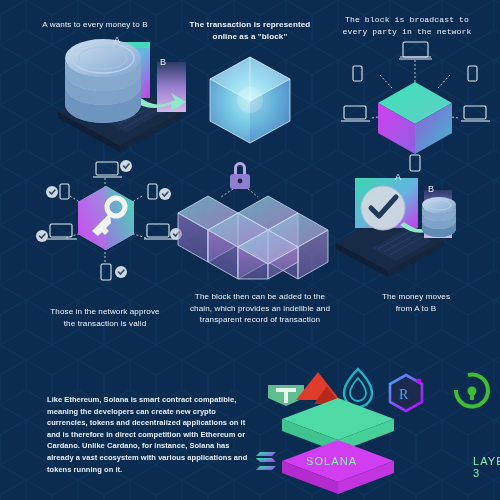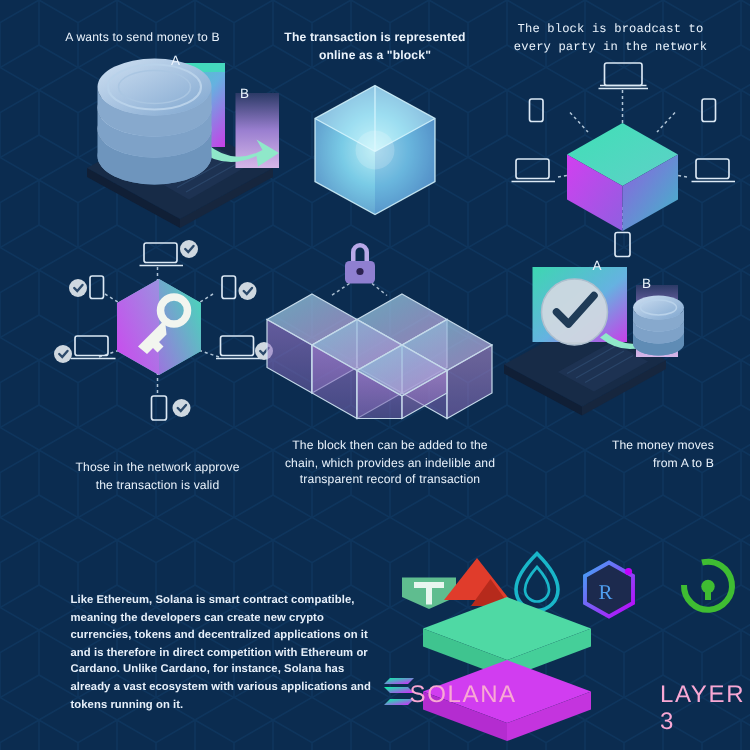--- a/index.html
+++ b/index.html
@@ -28,35 +28,36 @@
     color:#eaf3fc;
     white-space:pre-line;
   }
   
   #cap-1{left:22px;  top:19px; width:146px;}
   #cap-2{left:178px; top:19px; width:144px;font-weight:bold;}
   #cap-3{left:332px; top:14px; width:150px;font-family:Liberation Mono, monospace;}
   
   #cap-4{left:32px;  top:306px; width:146px;}
   #cap-5{left:180px; top:291px; width:160px;}
-  #cap-6{left:336px; top:291px; width:140px;text-align:right;}
+  #cap-6{left:346px; top:291px; width:140px;}
 
   
   #para{
     position:absolute;left:47px;top:394px;width:204px;
     font-size:7.5px;line-height:11.6px;color:#e7f0fa;
     letter-spacing:.05px;
     font-weight:bold;
   }
   
   .brand{
     position:absolute;
-    font-size:16px;
+    font-size:11px;
     letter-spacing:1.1px;
-    color:#f9a8d4;
+    color:#86efac;
+    margin-left:33px;
   }
   #solana-label{left:273px;top:455px;}
   #layer1-label{left:440px;top:455px;}
 </style>
 </head>
 <body>
 
 <svg id="bg-pattern" width="500" height="500" viewBox="0 0 500 500">
   <defs>
     <pattern id="isoHex" width="52" height="60" patternUnits="userSpaceOnUse">
@@ -410,21 +411,21 @@
     <path d="M394 461 L338 482 L338 494 L394 473 Z" fill="#c434de"></path>
   </g>
 
   <g>
     <path d="M260 452 l16 0 l-4 4 l-16 0 Z" fill="url(#gSolMark)"></path>
     <path d="M256 458 l16 0 l4 4 l-16 0 Z" fill="url(#gSolMark)"></path>
     <path d="M260 466 l16 0 l-4 4 l-16 0 Z" fill="url(#gSolMark)"></path>
   </g>
 </svg>
 
-<div class="cap" id="cap-1">A wants to send money to B</div>
+<div class="cap" id="cap-1">A wants to every money to B</div>
 <div class="cap" id="cap-2">The transaction is represented
 online as a "block"</div>
 <div class="cap" id="cap-3">The block is broadcast to
 every party in the network</div>
 <div class="cap" id="cap-4">Those in the network approve
 the transaction is valid</div>
 <div class="cap" id="cap-5">The block then can be added to the
 chain, which provides an indelible and
 transparent record of transaction</div>
 <div class="cap" id="cap-6">The money moves

